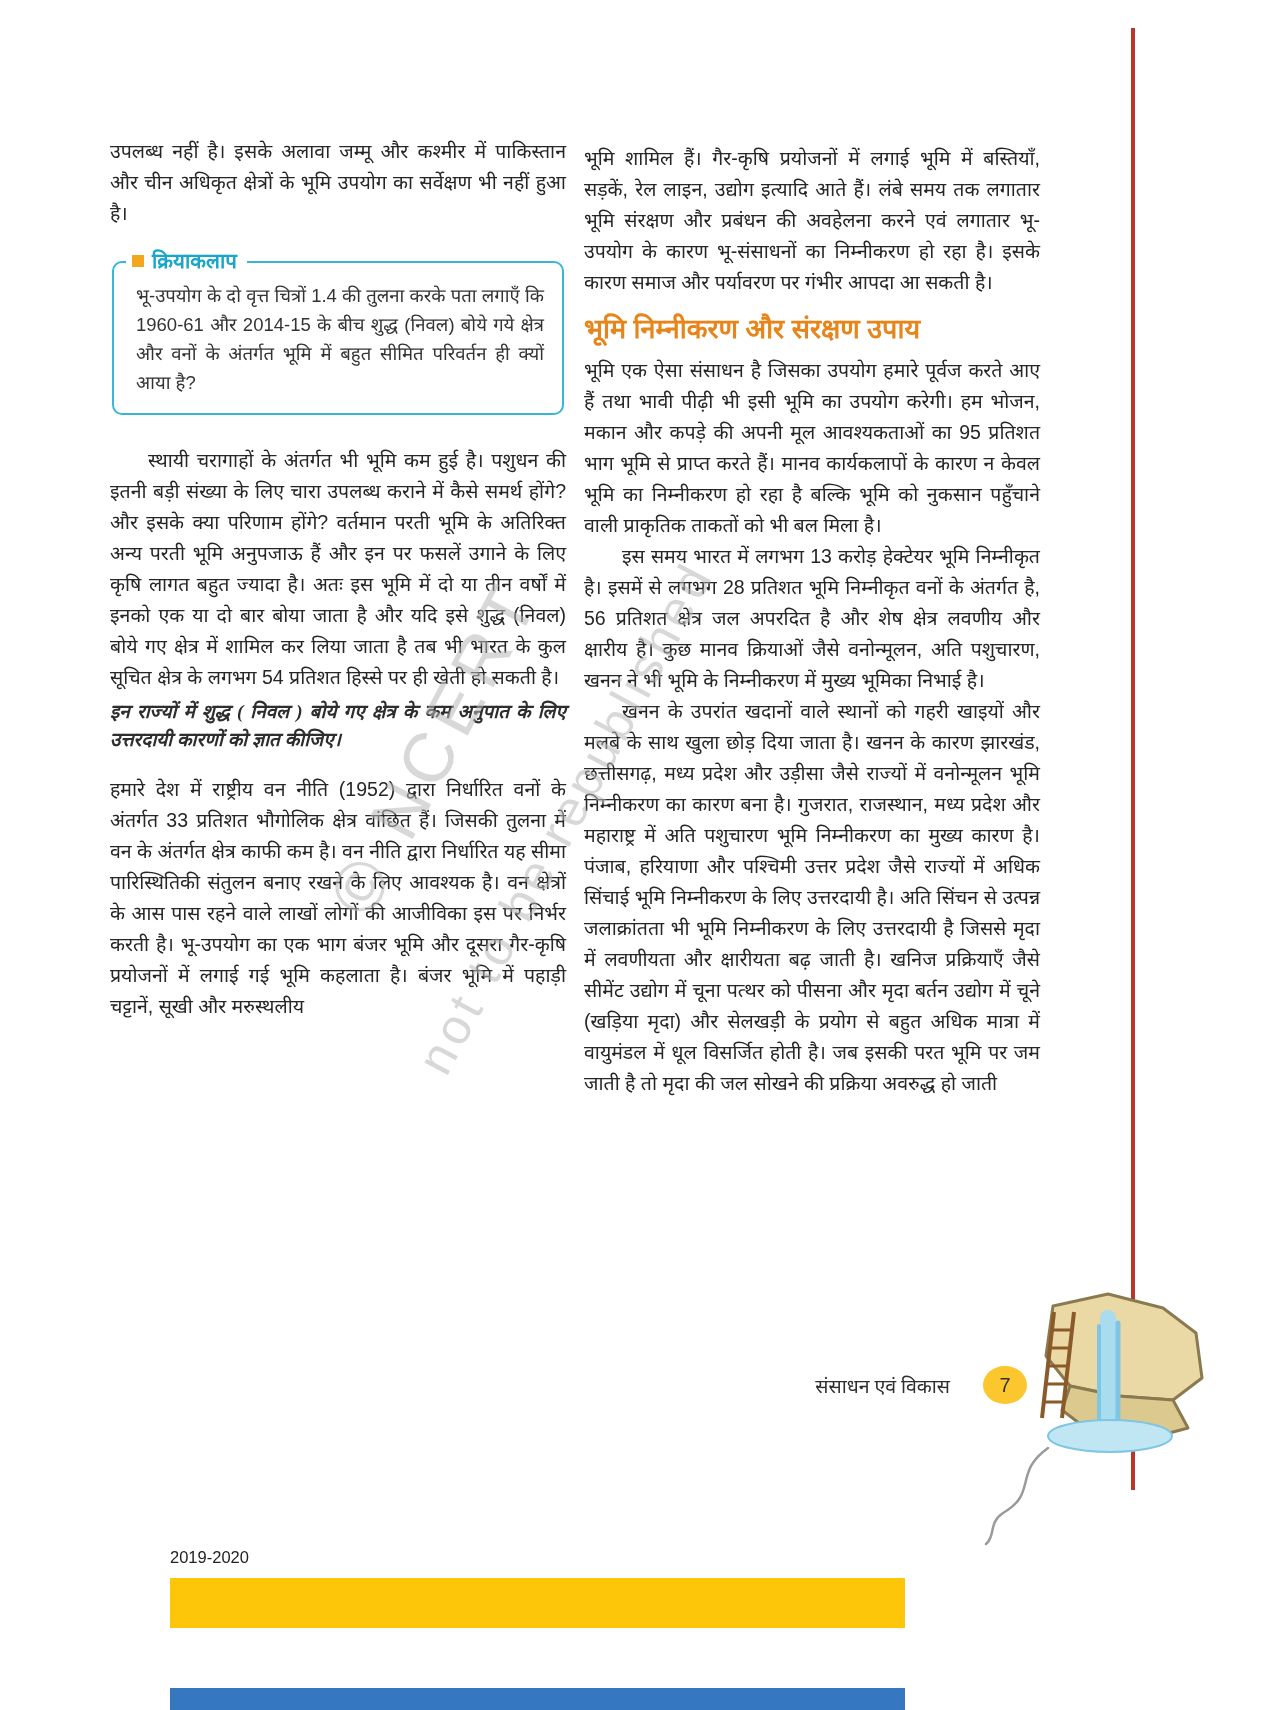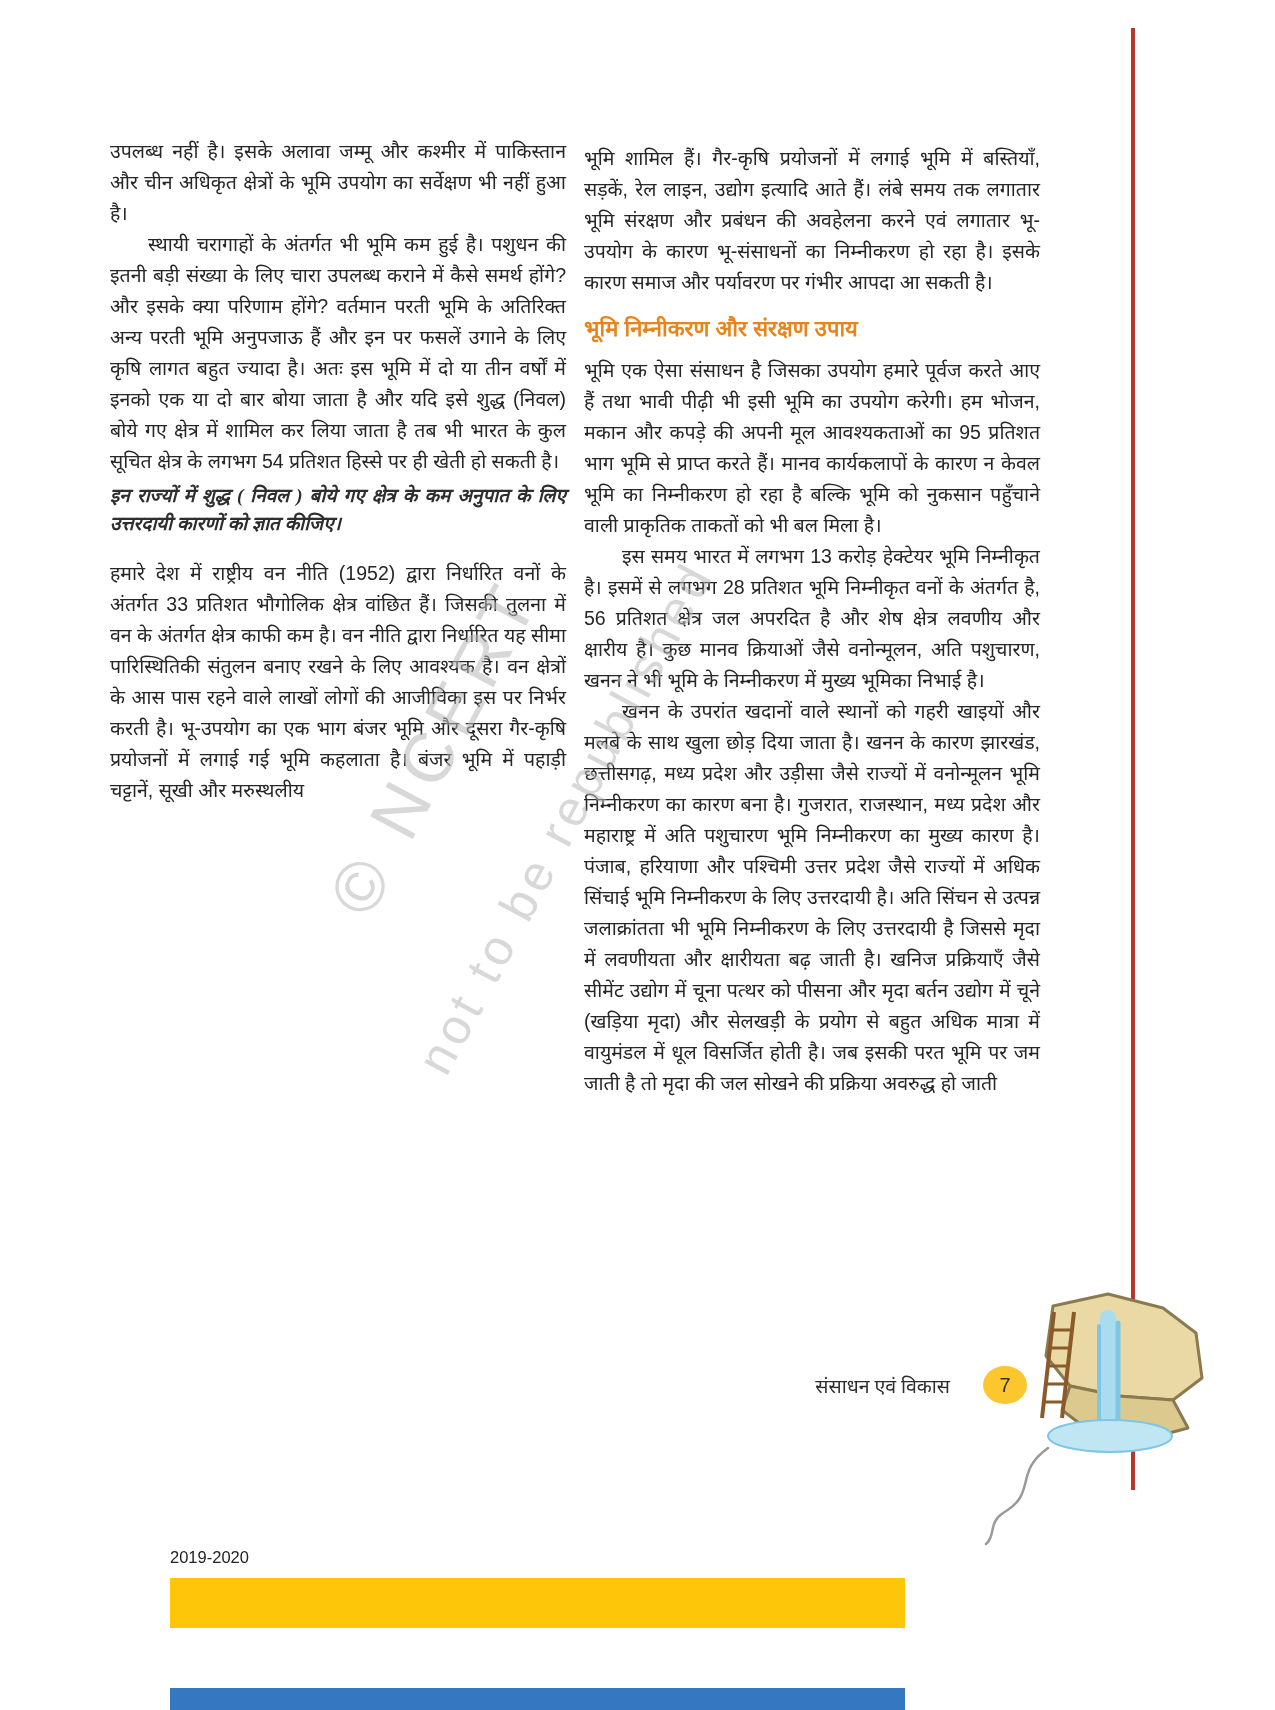--- a/index.html
+++ b/index.html
@@ -42,21 +42,21 @@
     background:#ffffff; padding:0 10px 0 6px;
     color:#18a6c9; font-weight:bold; font-size:20.5px; line-height:28px;
     display:flex; align-items:center; gap:8px; white-space:nowrap;
   }
   .activity-bullet {
     width:12px; height:12px; background:#f4a71d; display:inline-block; flex:none;
   }
 
   
   .section-heading {
-    color:#e8851a; font-weight:bold; font-size:22px; line-height:32px;
+    color:#e8851a; font-weight:bold; font-size:27px; line-height:32px;
     margin:15px 0 10px 0; text-align:left;
   }
   .note {
     font-family:"Liberation Serif","DejaVu Serif",serif;
     font-style:italic; font-weight:bold;
     font-size:19px; line-height:28px; color:#2e2e2e;
     margin:5px 0 20px 0;
   }
 
   
@@ -104,20 +104,27 @@
   <div class="margin-rule"></div>
 
   <div class="watermark">
     <div class="wm-line1">© NCERT</div>
     <div class="wm-line2">not to be republished</div>
   </div>
 
   <div class="col col-left">
     <p class="para">उपलब्ध नहीं है। इसके अलावा जम्मू और कश्मीर में पाकिस्तान और चीन अधिकृत क्षेत्रों के भूमि उपयोग का सर्वेक्षण भी नहीं हुआ है।</p>
 
+    <div class="activity-box">
+      <div class="activity-label">
+        <span class="activity-bullet"></span>
+        <span>क्रियाकलाप</span>
+      </div>
+      <div>भू-उपयोग के दो वृत्त चित्रों 1.4 की तुलना करके पता लगाएँ कि 1960-61 और 2014-15 के बीच शुद्ध (निवल) बोये गये क्षेत्र और वनों के अंतर्गत भूमि में बहुत सीमित परिवर्तन ही क्यों आया है?</div>
+    </div>
 
     <p class="para indent">स्थायी चरागाहों के अंतर्गत भी भूमि कम हुई है। पशुधन की इतनी बड़ी संख्या के लिए चारा उपलब्ध कराने में कैसे समर्थ होंगे? और इसके क्या परिणाम होंगे? वर्तमान परती भूमि के अतिरिक्त अन्य परती भूमि अनुपजाऊ हैं और इन पर फसलें उगाने के लिए कृषि लागत बहुत ज्यादा है। अतः इस भूमि में दो या तीन वर्षों में इनको एक या दो बार बोया जाता है और यदि इसे शुद्ध (निवल) बोये गए क्षेत्र में शामिल कर लिया जाता है तब भी भारत के कुल सूचित क्षेत्र के लगभग 54 प्रतिशत हिस्से पर ही खेती हो सकती है।</p>
     <p class="note">इन राज्यों में शुद्ध ( निवल ) बोये गए क्षेत्र के कम अनुपात के लिए उत्तरदायी कारणों को ज्ञात कीजिए।</p>
     <p class="para">हमारे देश में राष्ट्रीय वन नीति (1952) द्वारा निर्धारित वनों के अंतर्गत 33 प्रतिशत भौगोलिक क्षेत्र वांछित हैं। जिसकी तुलना में वन के अंतर्गत क्षेत्र काफी कम है। वन नीति द्वारा निर्धारित यह सीमा पारिस्थितिकी संतुलन बनाए रखने के लिए आवश्यक है। वन क्षेत्रों के आस पास रहने वाले लाखों लोगों की आजीविका इस पर निर्भर करती है। भू-उपयोग का एक भाग बंजर भूमि और दूसरा गैर-कृषि प्रयोजनों में लगाई गई भूमि कहलाता है। बंजर भूमि में पहाड़ी चट्टानें, सूखी और मरुस्थलीय</p>
   </div>
 
   <div class="col col-right">
     <p class="para">भूमि शामिल हैं। गैर-कृषि प्रयोजनों में लगाई भूमि में बस्तियाँ, सड़कें, रेल लाइन, उद्योग इत्यादि आते हैं। लंबे समय तक लगातार भूमि संरक्षण और प्रबंधन की अवहेलना करने एवं लगातार भू-उपयोग के कारण भू-संसाधनों का निम्नीकरण हो रहा है। इसके कारण समाज और पर्यावरण पर गंभीर आपदा आ सकती है।</p>
     <h2 class="section-heading">भूमि निम्नीकरण और संरक्षण उपाय</h2>
     <p class="para">भूमि एक ऐसा संसाधन है जिसका उपयोग हमारे पूर्वज करते आए हैं तथा भावी पीढ़ी भी इसी भूमि का उपयोग करेगी। हम भोजन, मकान और कपड़े की अपनी मूल आवश्यकताओं का 95 प्रतिशत भाग भूमि से प्राप्त करते हैं। मानव कार्यकलापों के कारण न केवल भूमि का निम्नीकरण हो रहा है बल्कि भूमि को नुकसान पहुँचाने वाली प्राकृतिक ताकतों को भी बल मिला है।</p>

